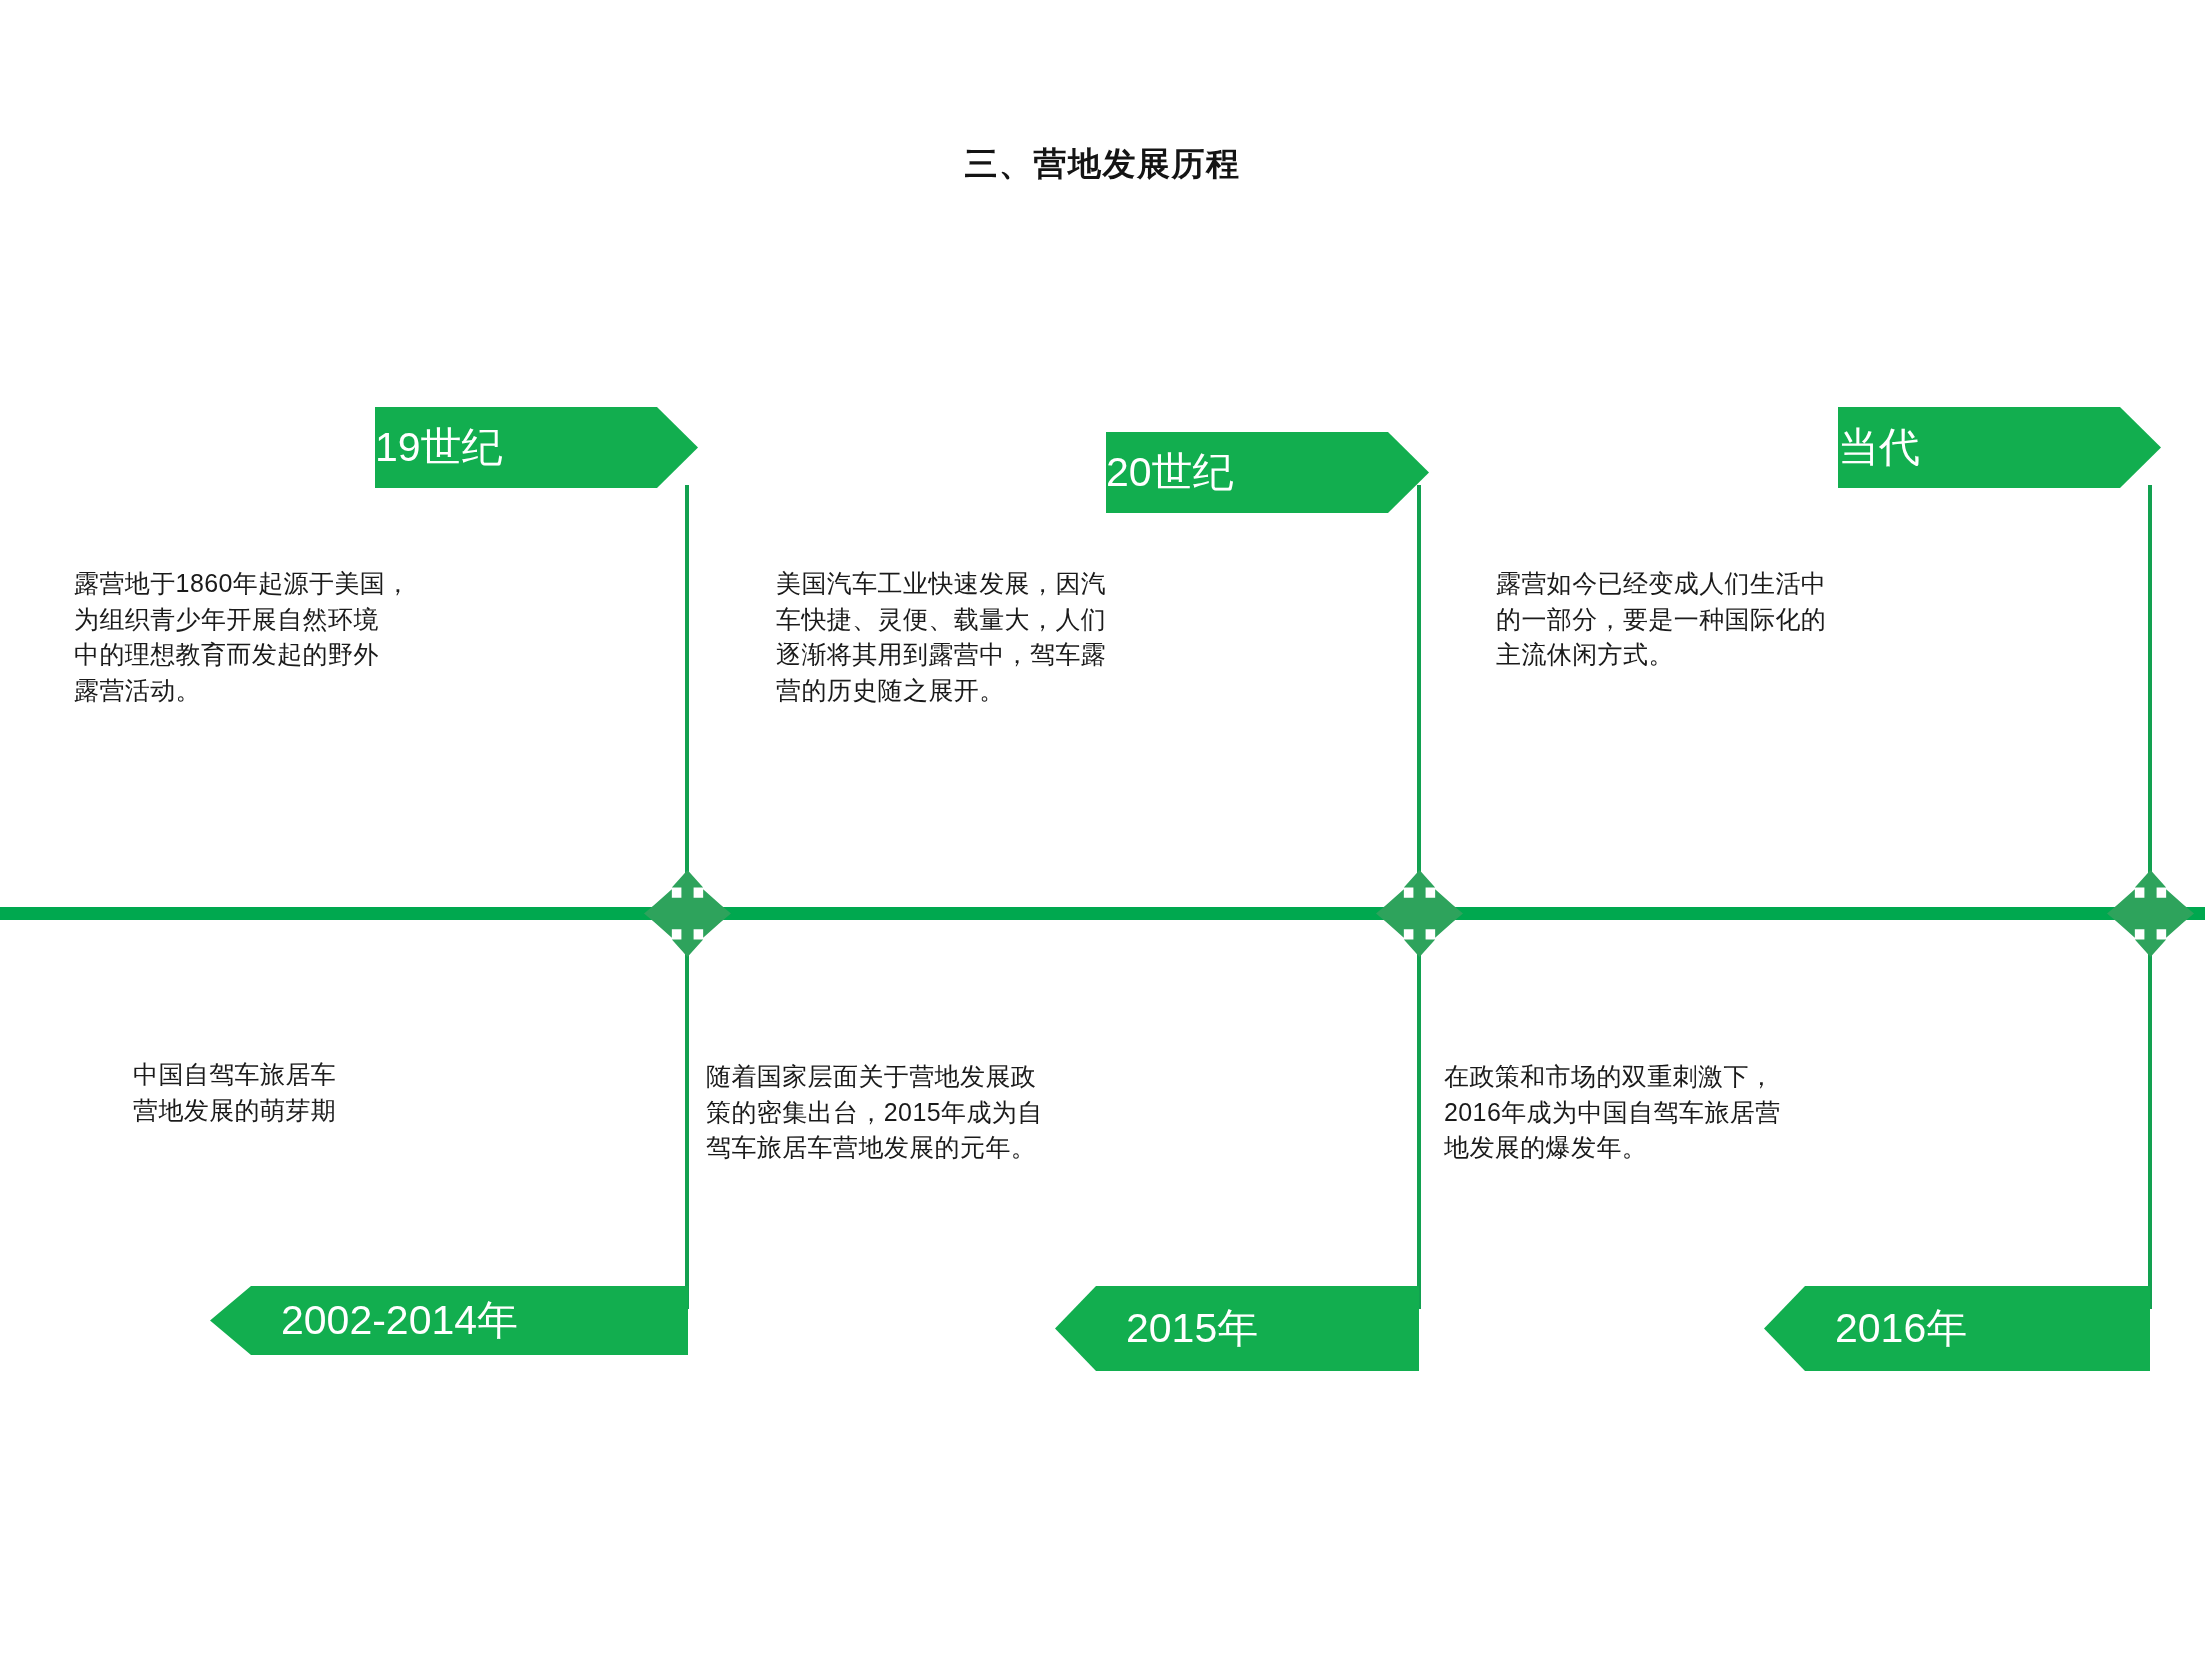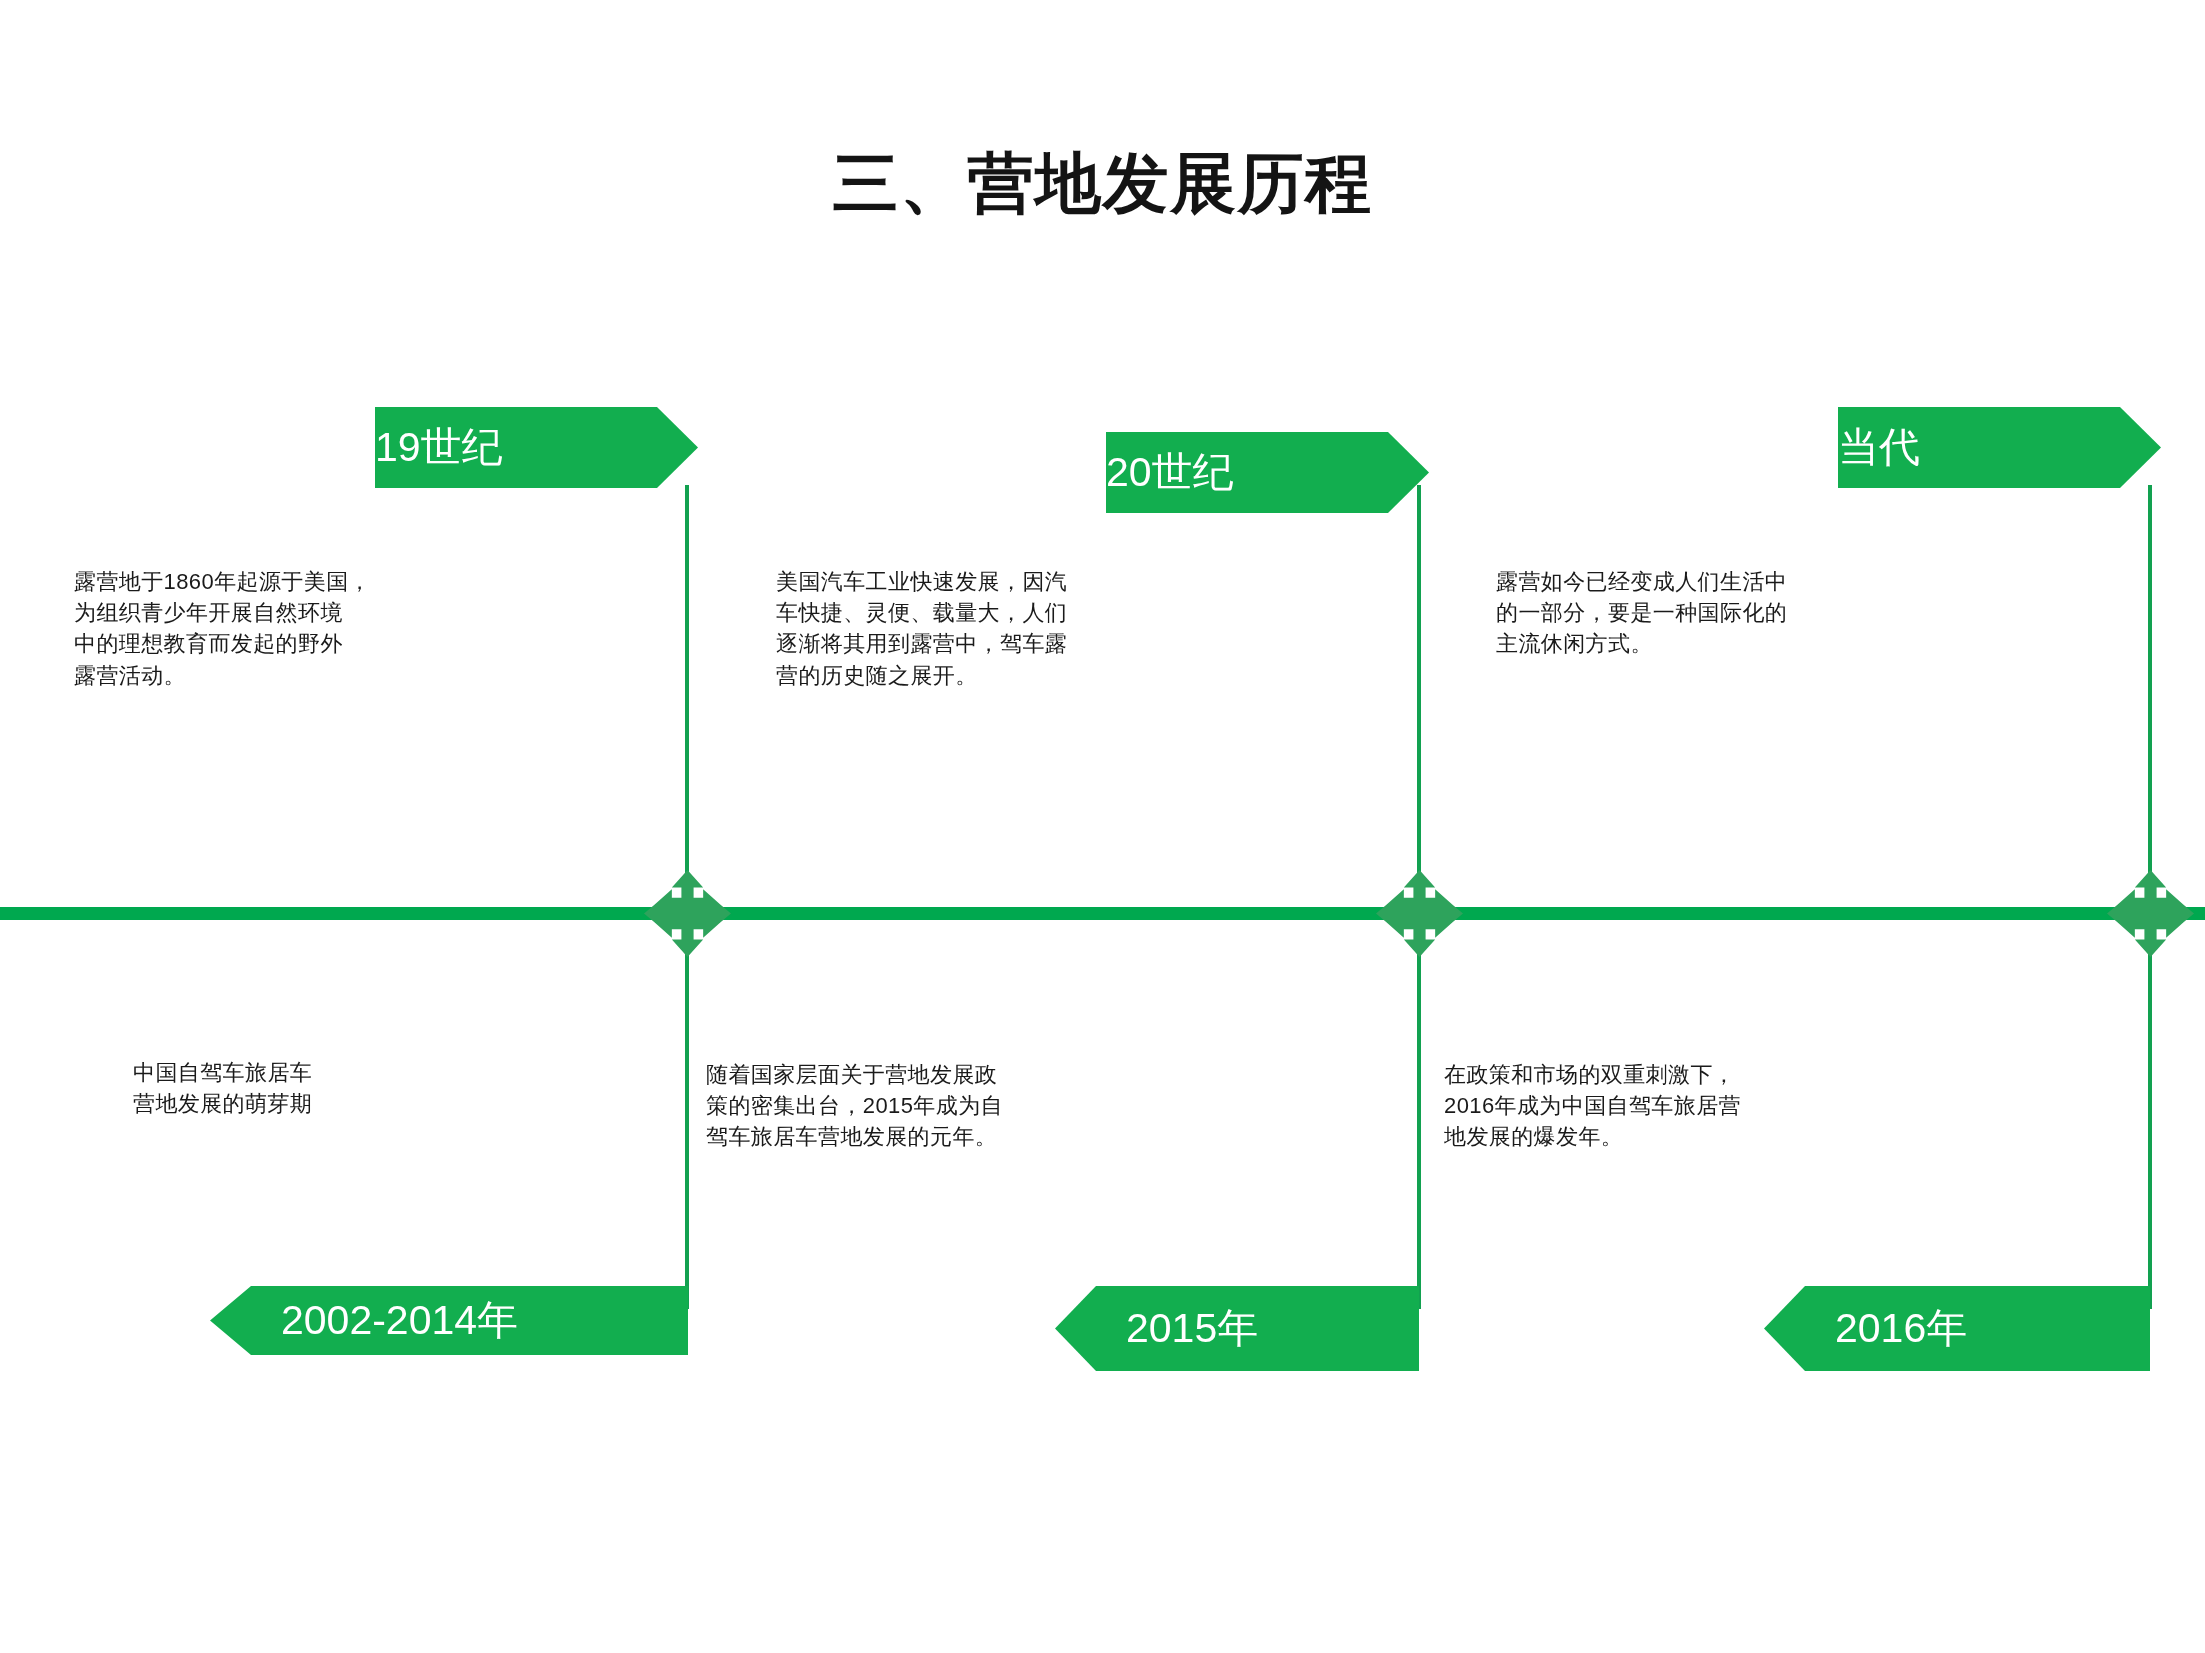--- a/index.html
+++ b/index.html
@@ -16,21 +16,21 @@
     -webkit-font-smoothing: antialiased;
   }
 
   
   .page-title {
     position: absolute;
     left: 0;
     top: 144px;
     width: 2205px;
     text-align: center;
-    font-size: 66px;
+    font-size: 33px;
     font-weight: bold;
     color: #141414;
     letter-spacing: 1.5px;
     line-height: 1.2;
   }
 
   
   .timeline-axis {
     position: absolute;
     left: 0;
@@ -79,21 +79,21 @@
     font-size: 41px;
     font-weight: 400;
     line-height: 1;
     white-space: nowrap;
   }
 
   
   .body-text {
     position: absolute;
     color: #1a1a1a;
-    font-size: 22px;
+    font-size: 25px;
     line-height: 1.42;
     letter-spacing: 0.4px;
     white-space: pre-line;
   }
   .body-top { top: 566px; }
   .body-bottom { top: 1059px; }
 </style>
 </head>
 <body>
 

